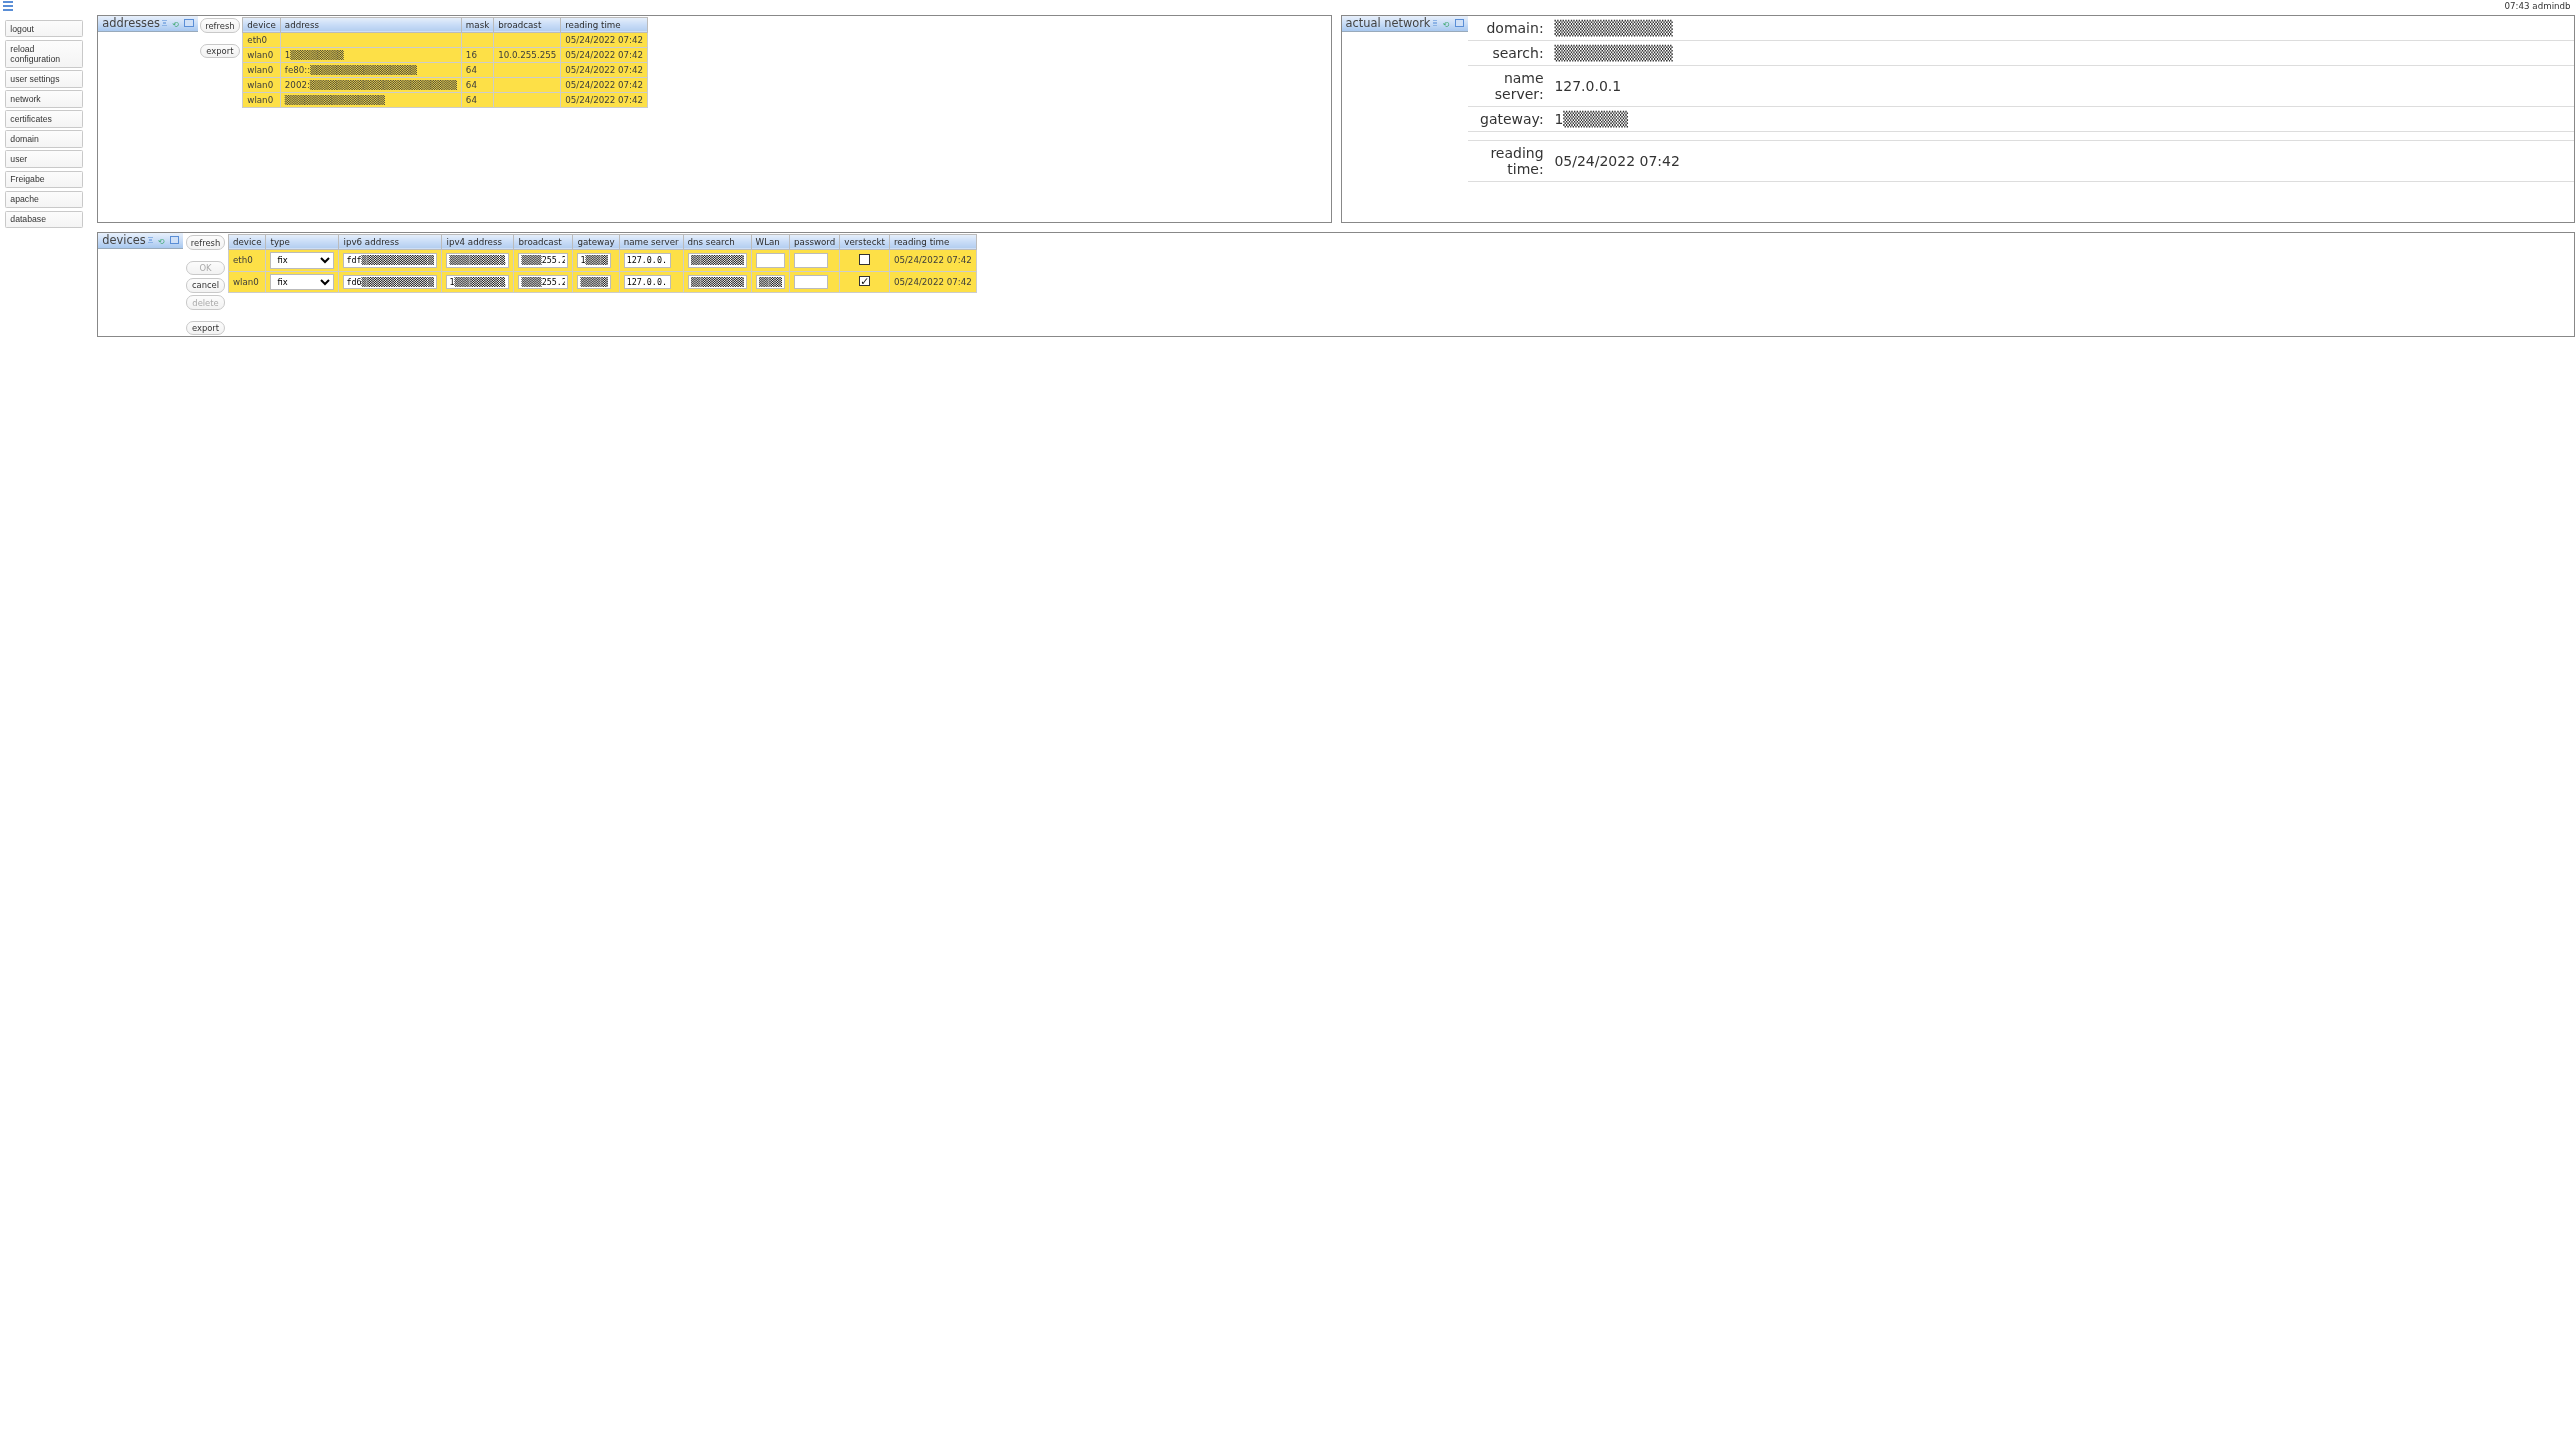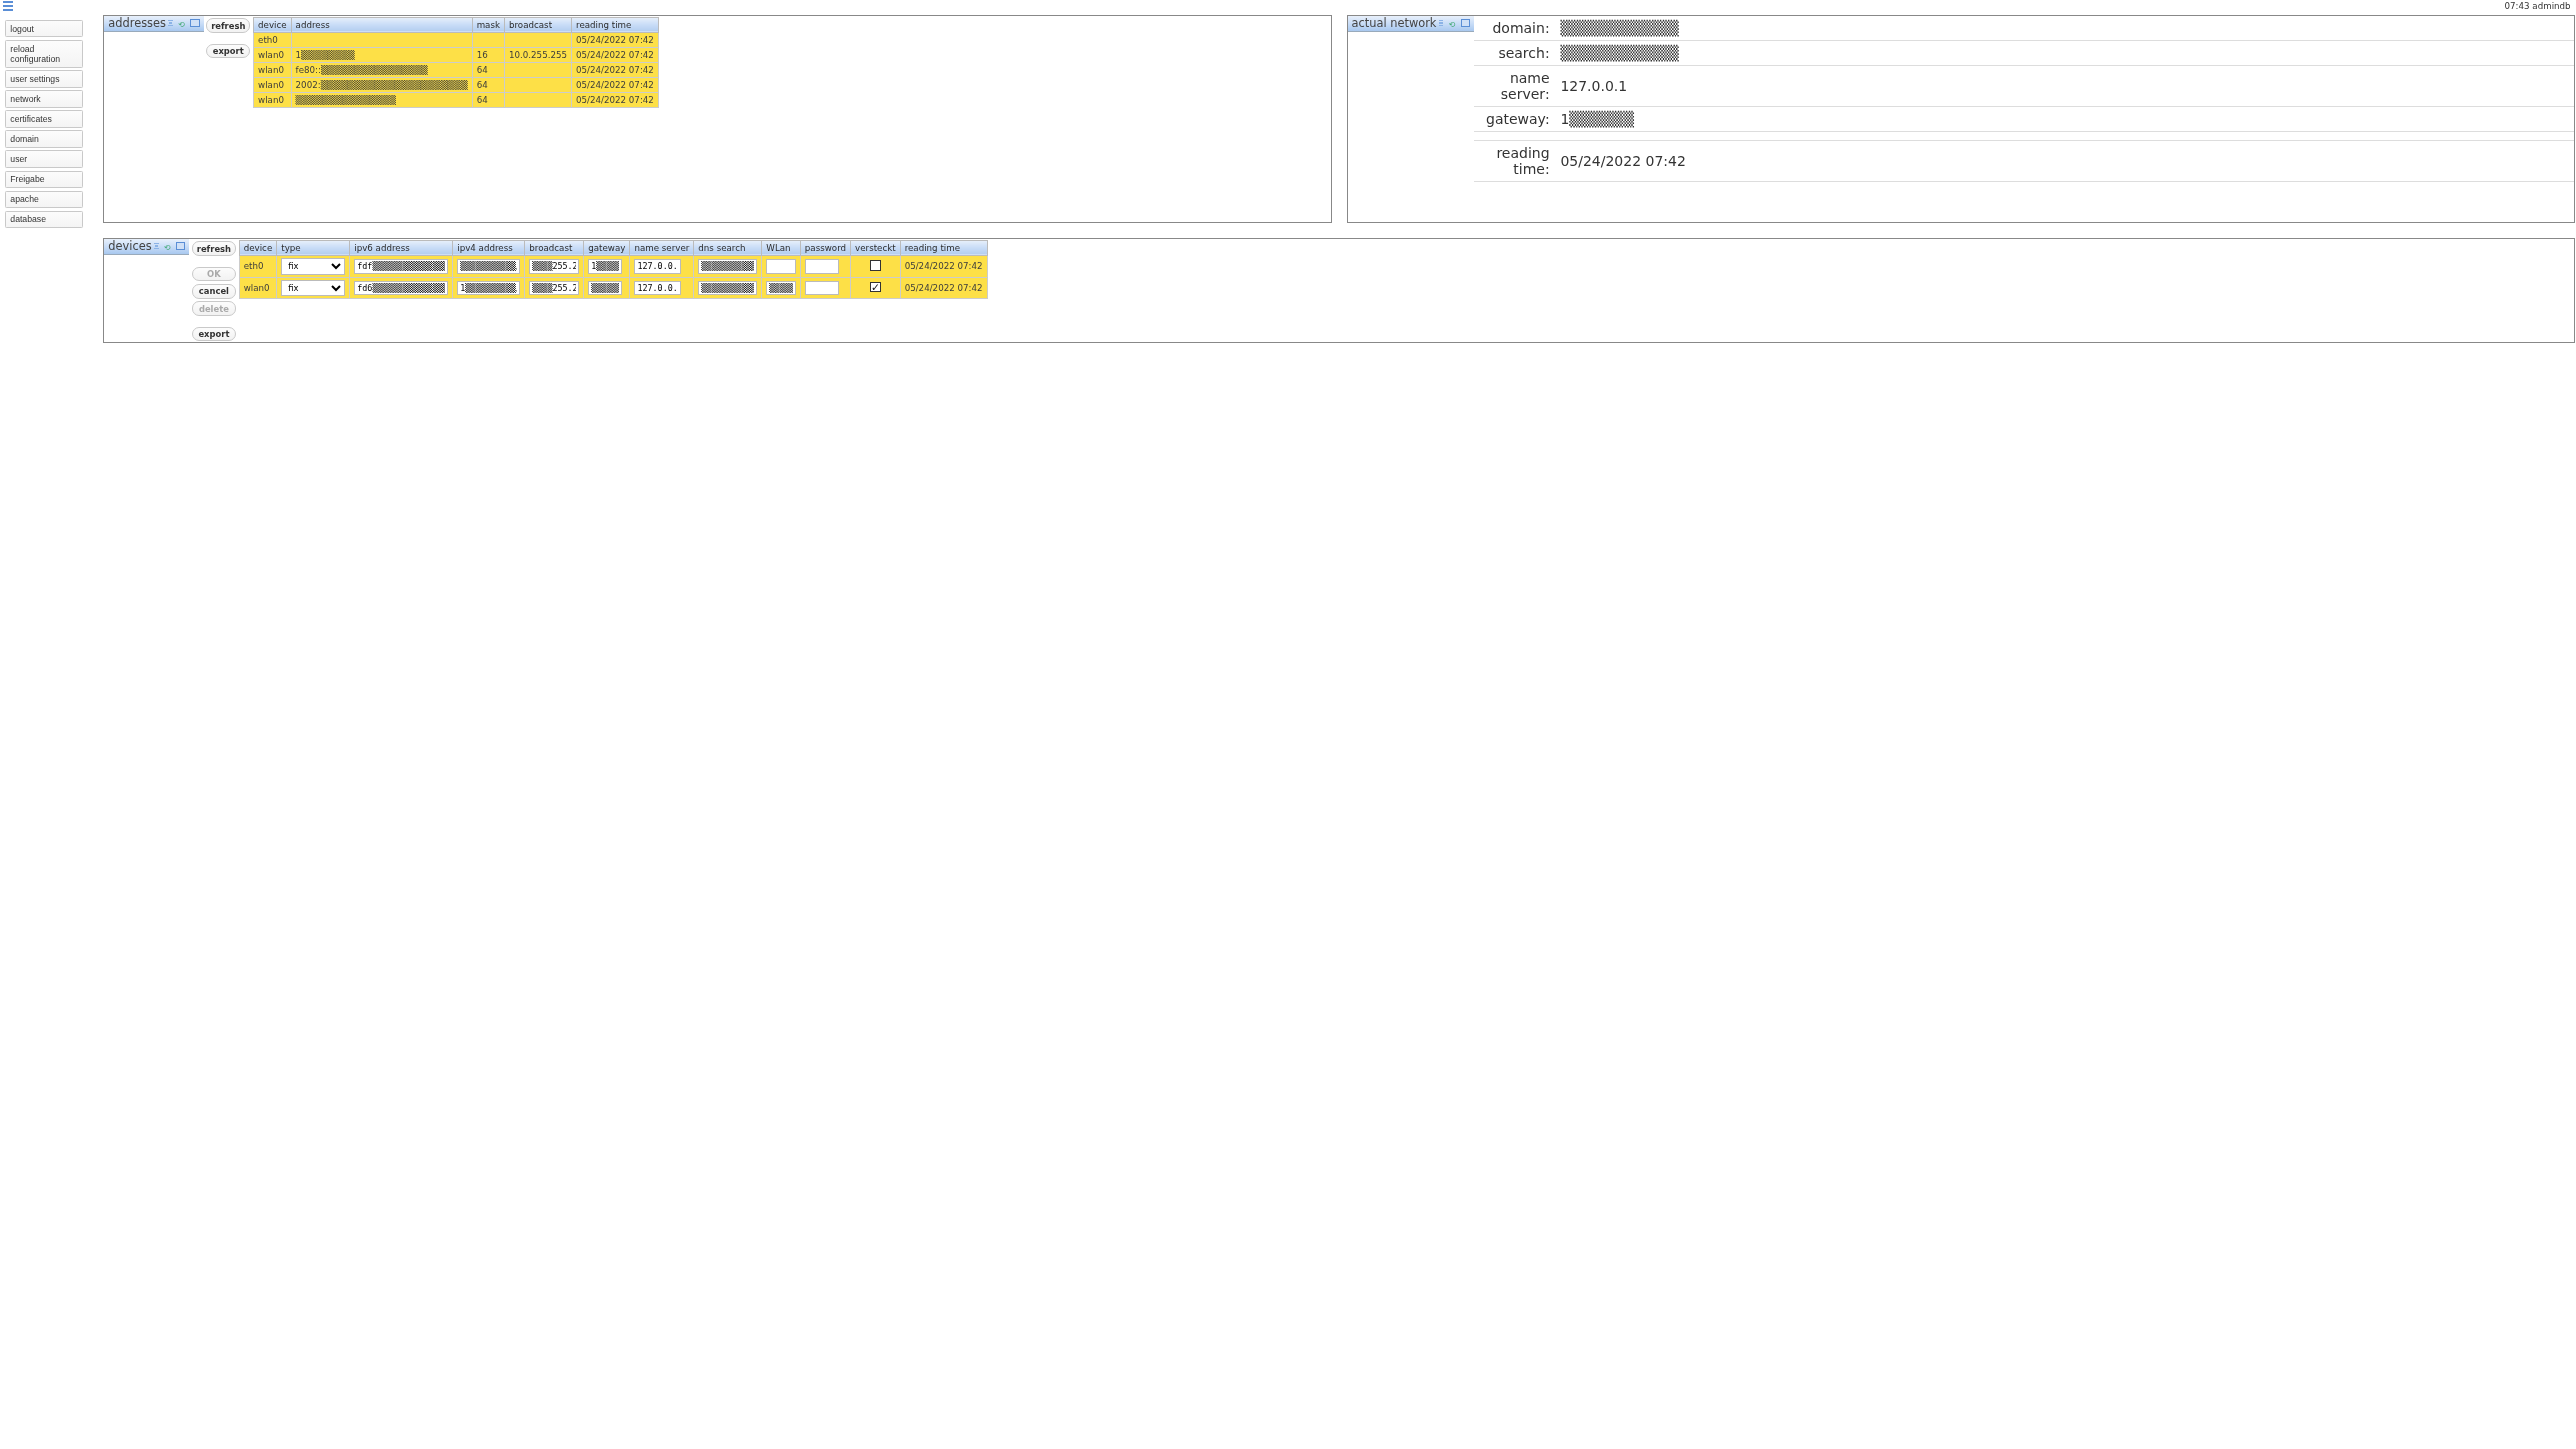--- a/index.html
+++ b/index.html
@@ -24,21 +24,21 @@
   }
   .hamburger span {
     height: 1.3px; background: #5a8ed6; display: block;
   }
   .clockuser { font-size: 8.7px; color: #333; }
   
   .grid {
     display: grid;
     grid-template-columns: 87px 1fr 1fr;
     grid-template-rows: 208px 1fr;
-    gap: 15px;
+    gap: 9px;
     padding: 1.3px;
   }
   .sidebar {
     grid-row: 1 / span 2;
     padding: 5.4px 1.3px 0 4px;
   }
   .menu-btn {
     display: block;
     width: 78px;
     text-align: left;
@@ -88,21 +88,21 @@
     flex:1; display:flex; align-items:flex-start;
     padding: 1.3px; overflow:hidden;
   }
   .side-actions {
     display:flex; flex-direction:column; gap:2.7px;
     padding: 1.3px 2.7px 0 1.3px;
   }
   .act {
     border:0.7px solid #c9c9c9; background:linear-gradient(#fcfcfc,#f2f2f2);
     padding:1.3px 4px; border-radius:7px; font-size:8.4px; color:#333;
-    cursor:pointer; text-align:center; min-width:31px;font-weight:bold;
+    cursor:pointer; text-align:center; min-width:31px;
   }
   .act.disabled { color:#aaa; }
   .act + .act { }
   .spacer { height:5.4px; }
   
   table.data {
     border-collapse: collapse;
     font-size: 8.7px;
   }
   table.data th {

